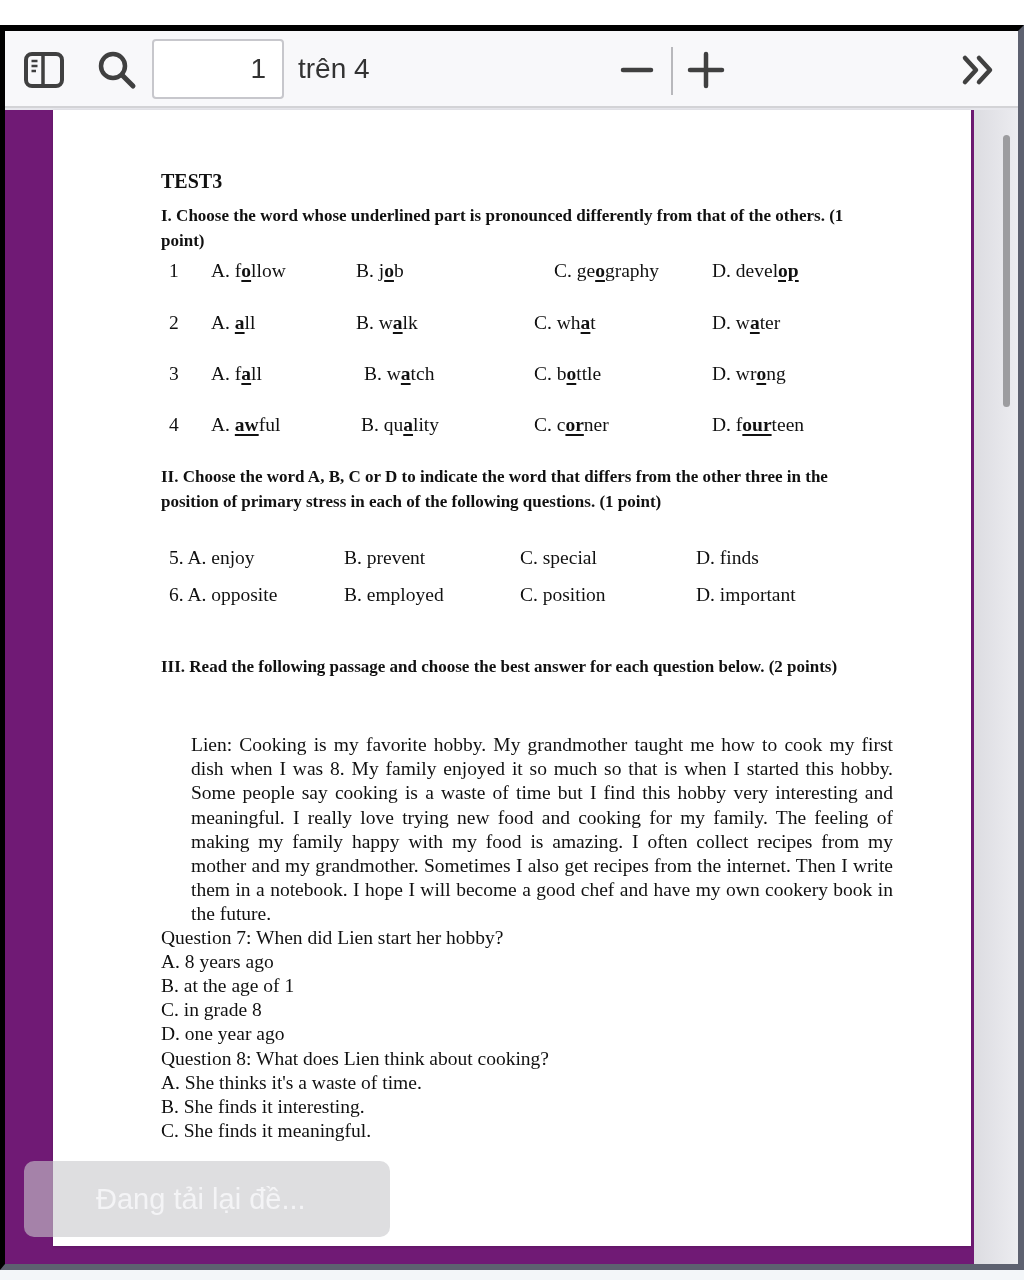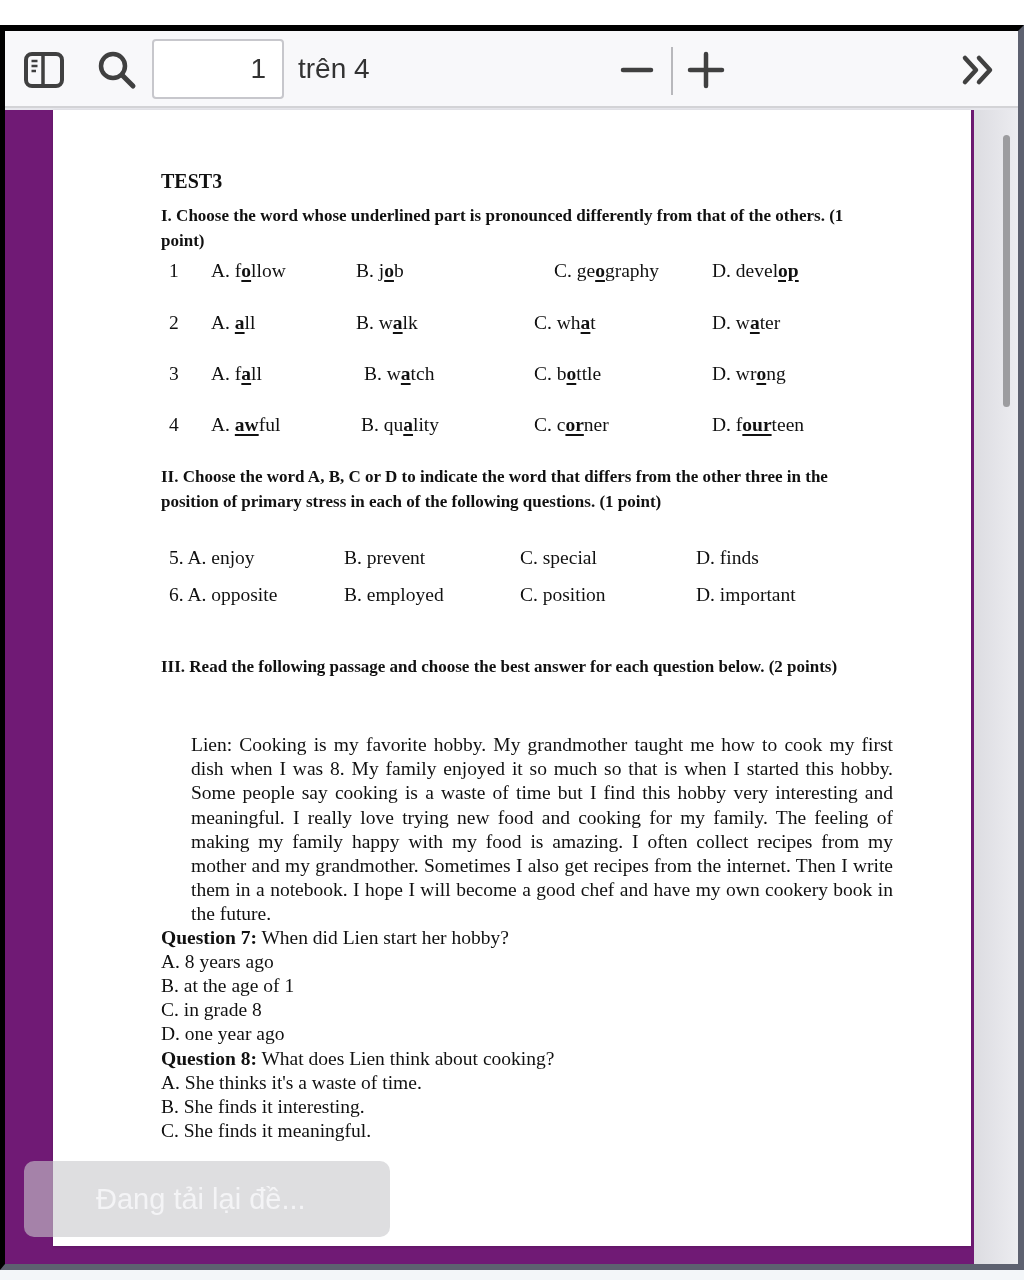--- a/index.html
+++ b/index.html
@@ -50,21 +50,21 @@
   .content { position: absolute; left: 108px; top: 60px; width: 705px; }
   .test-title { position: absolute; left: 0; top: 0; font-weight: bold; font-size: 20px; }
   .section-heading { position: absolute; left: 0; font-weight: bold; font-size: 17px; line-height: 24.5px; width: 705px; }
 
   .q-row { position: absolute; left: 0; height: 26px; width: 705px; font-size: 19.5px; }
   .q-row span { position: absolute; top: 0; white-space: nowrap; }
   .q-row u { font-weight: bold; text-decoration: underline; text-underline-offset: 3px; text-decoration-thickness: 2px; }
 
   .passage { position: absolute; left: 0; top: 563px; width: 702px; font-size: 19.5px; line-height: 24.2px; text-align: justify; margin-left: 30px; }
   .qa { position: absolute; left: 0; font-size: 19.5px; line-height: 24.2px; white-space: nowrap; }
-  .qa b { font-weight: bold; margin-top: 8px; }
+  .qa b { font-weight: normal; margin-top: 8px; }
 
   .toast {
     position: absolute; left: 19px; top: 1130px; width: 366px; height: 76px;
     background: rgba(200,200,203,0.6); border-radius: 10px;
     display: flex; align-items: center; padding-left: 72px;
     font-family: "Liberation Sans", sans-serif; font-size: 29px; color: #f4f4f6;
   }
 </style>
 </head>
 <body>

